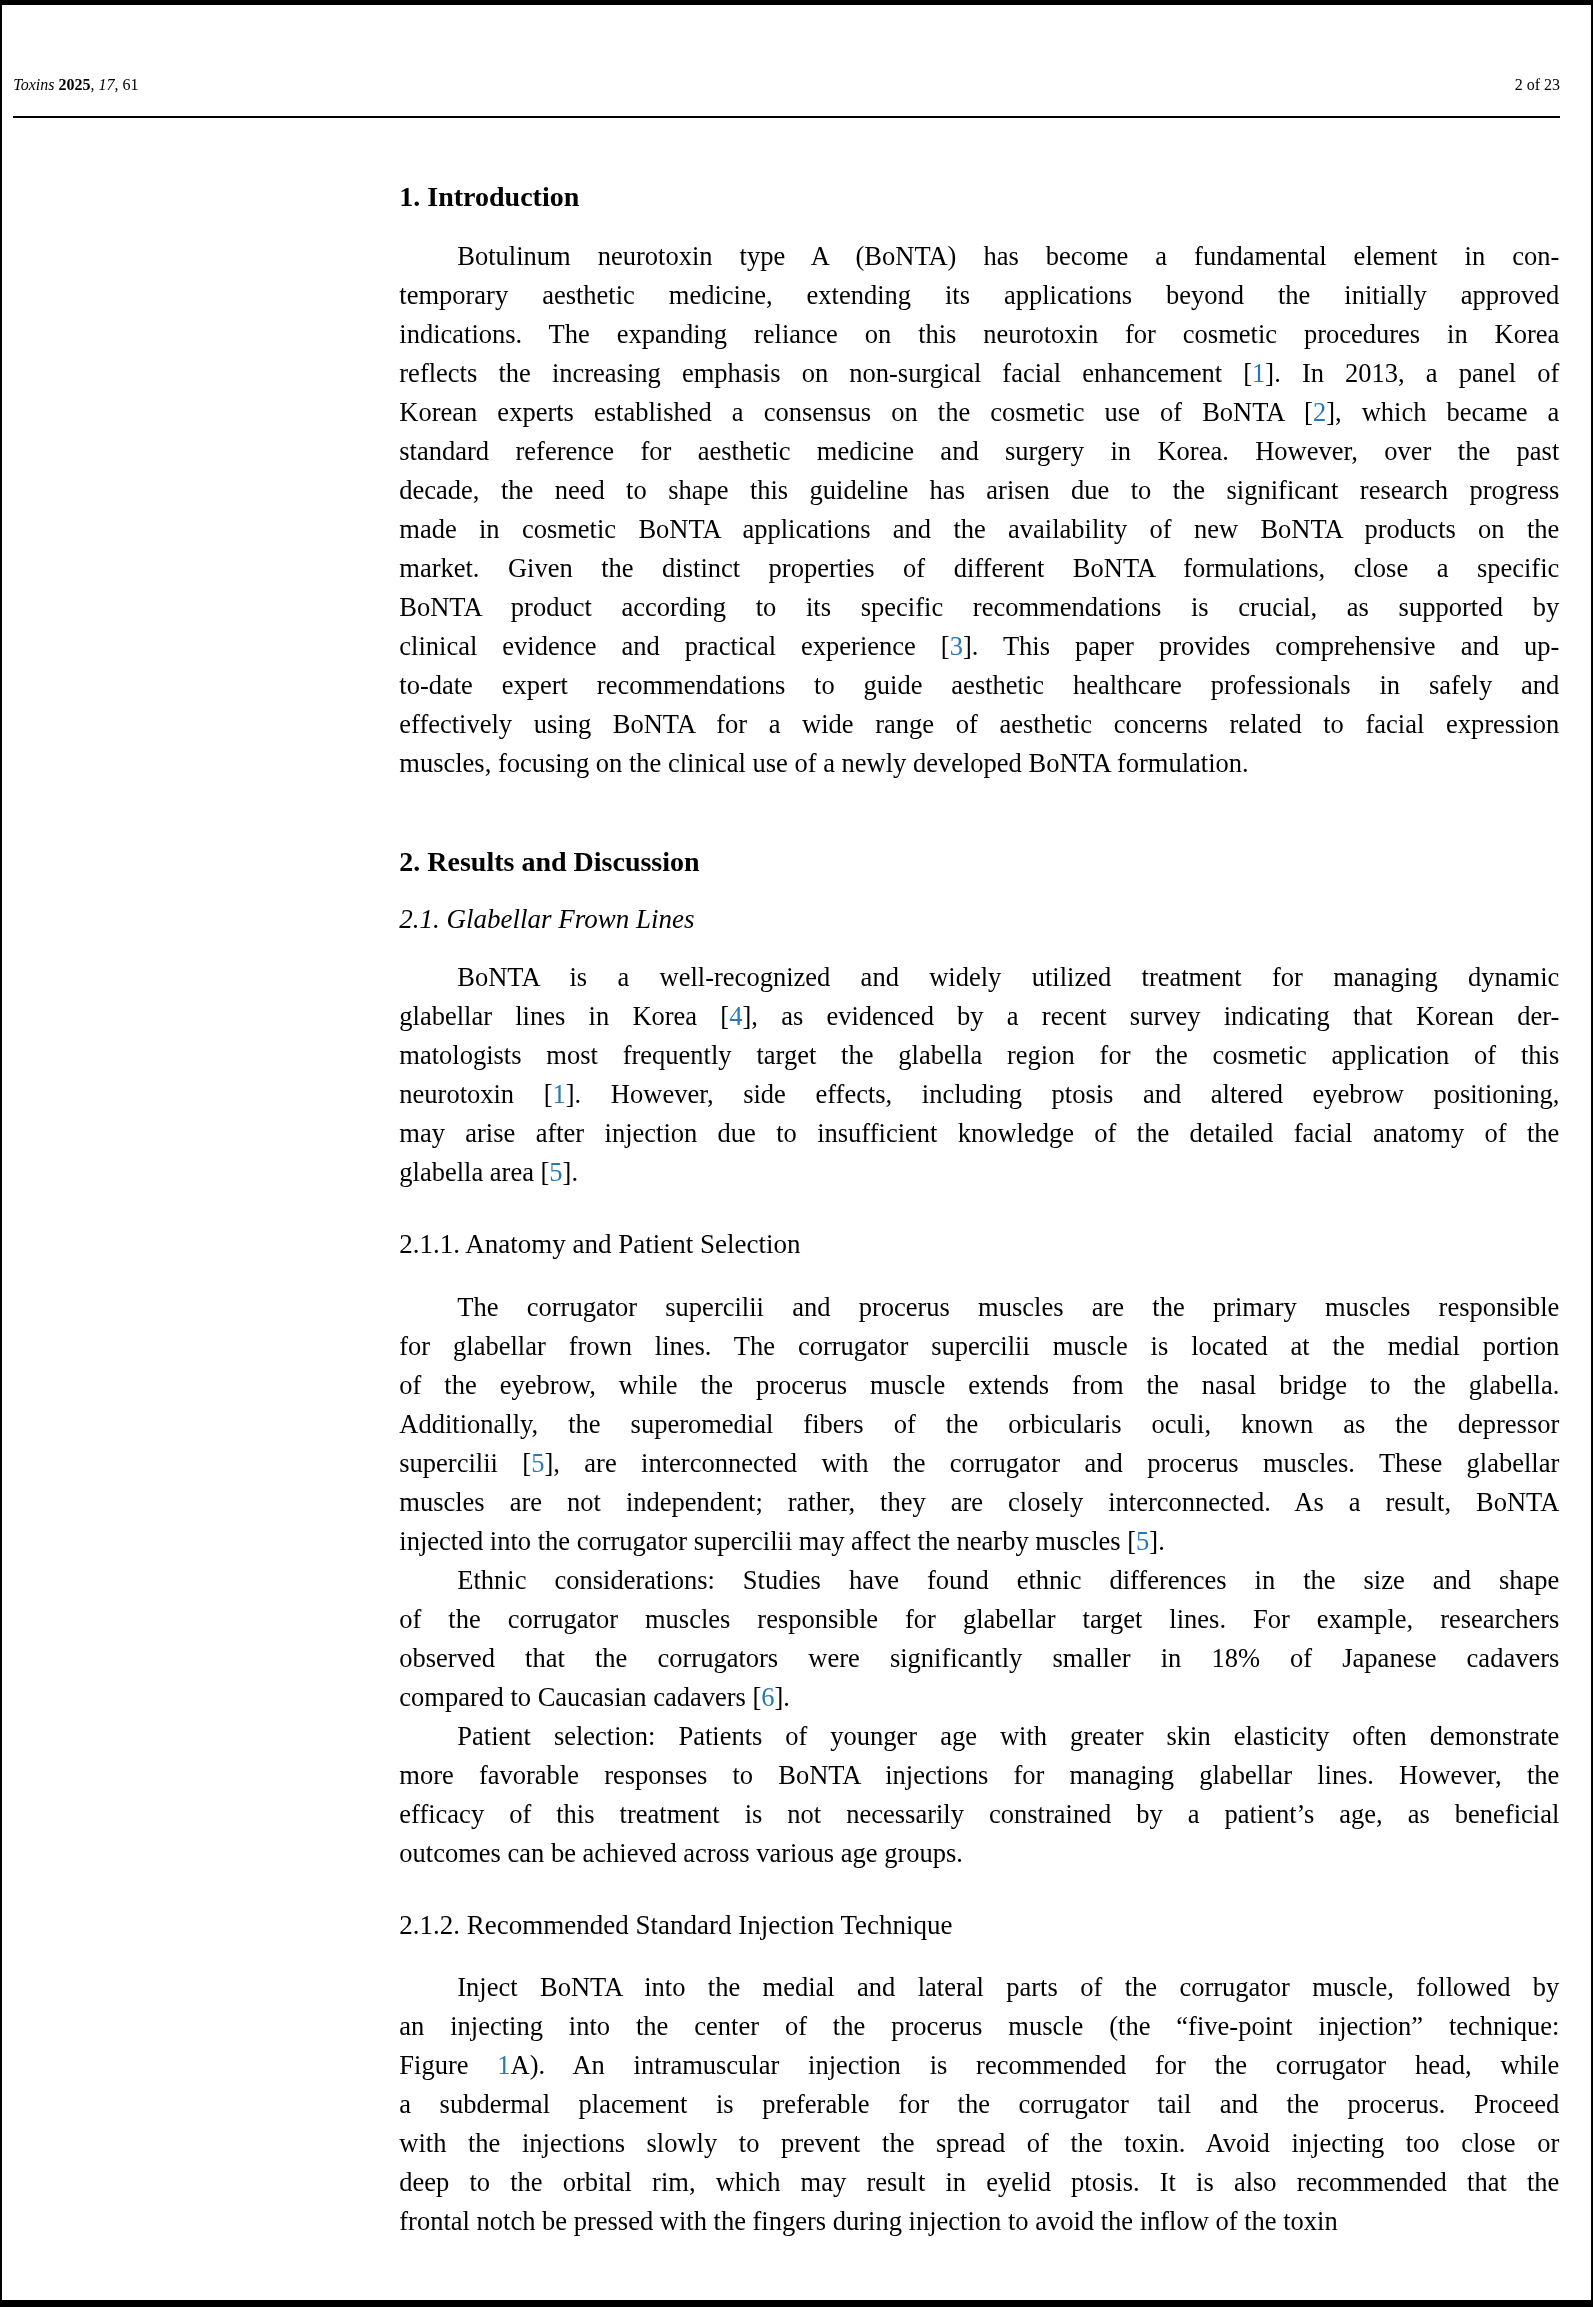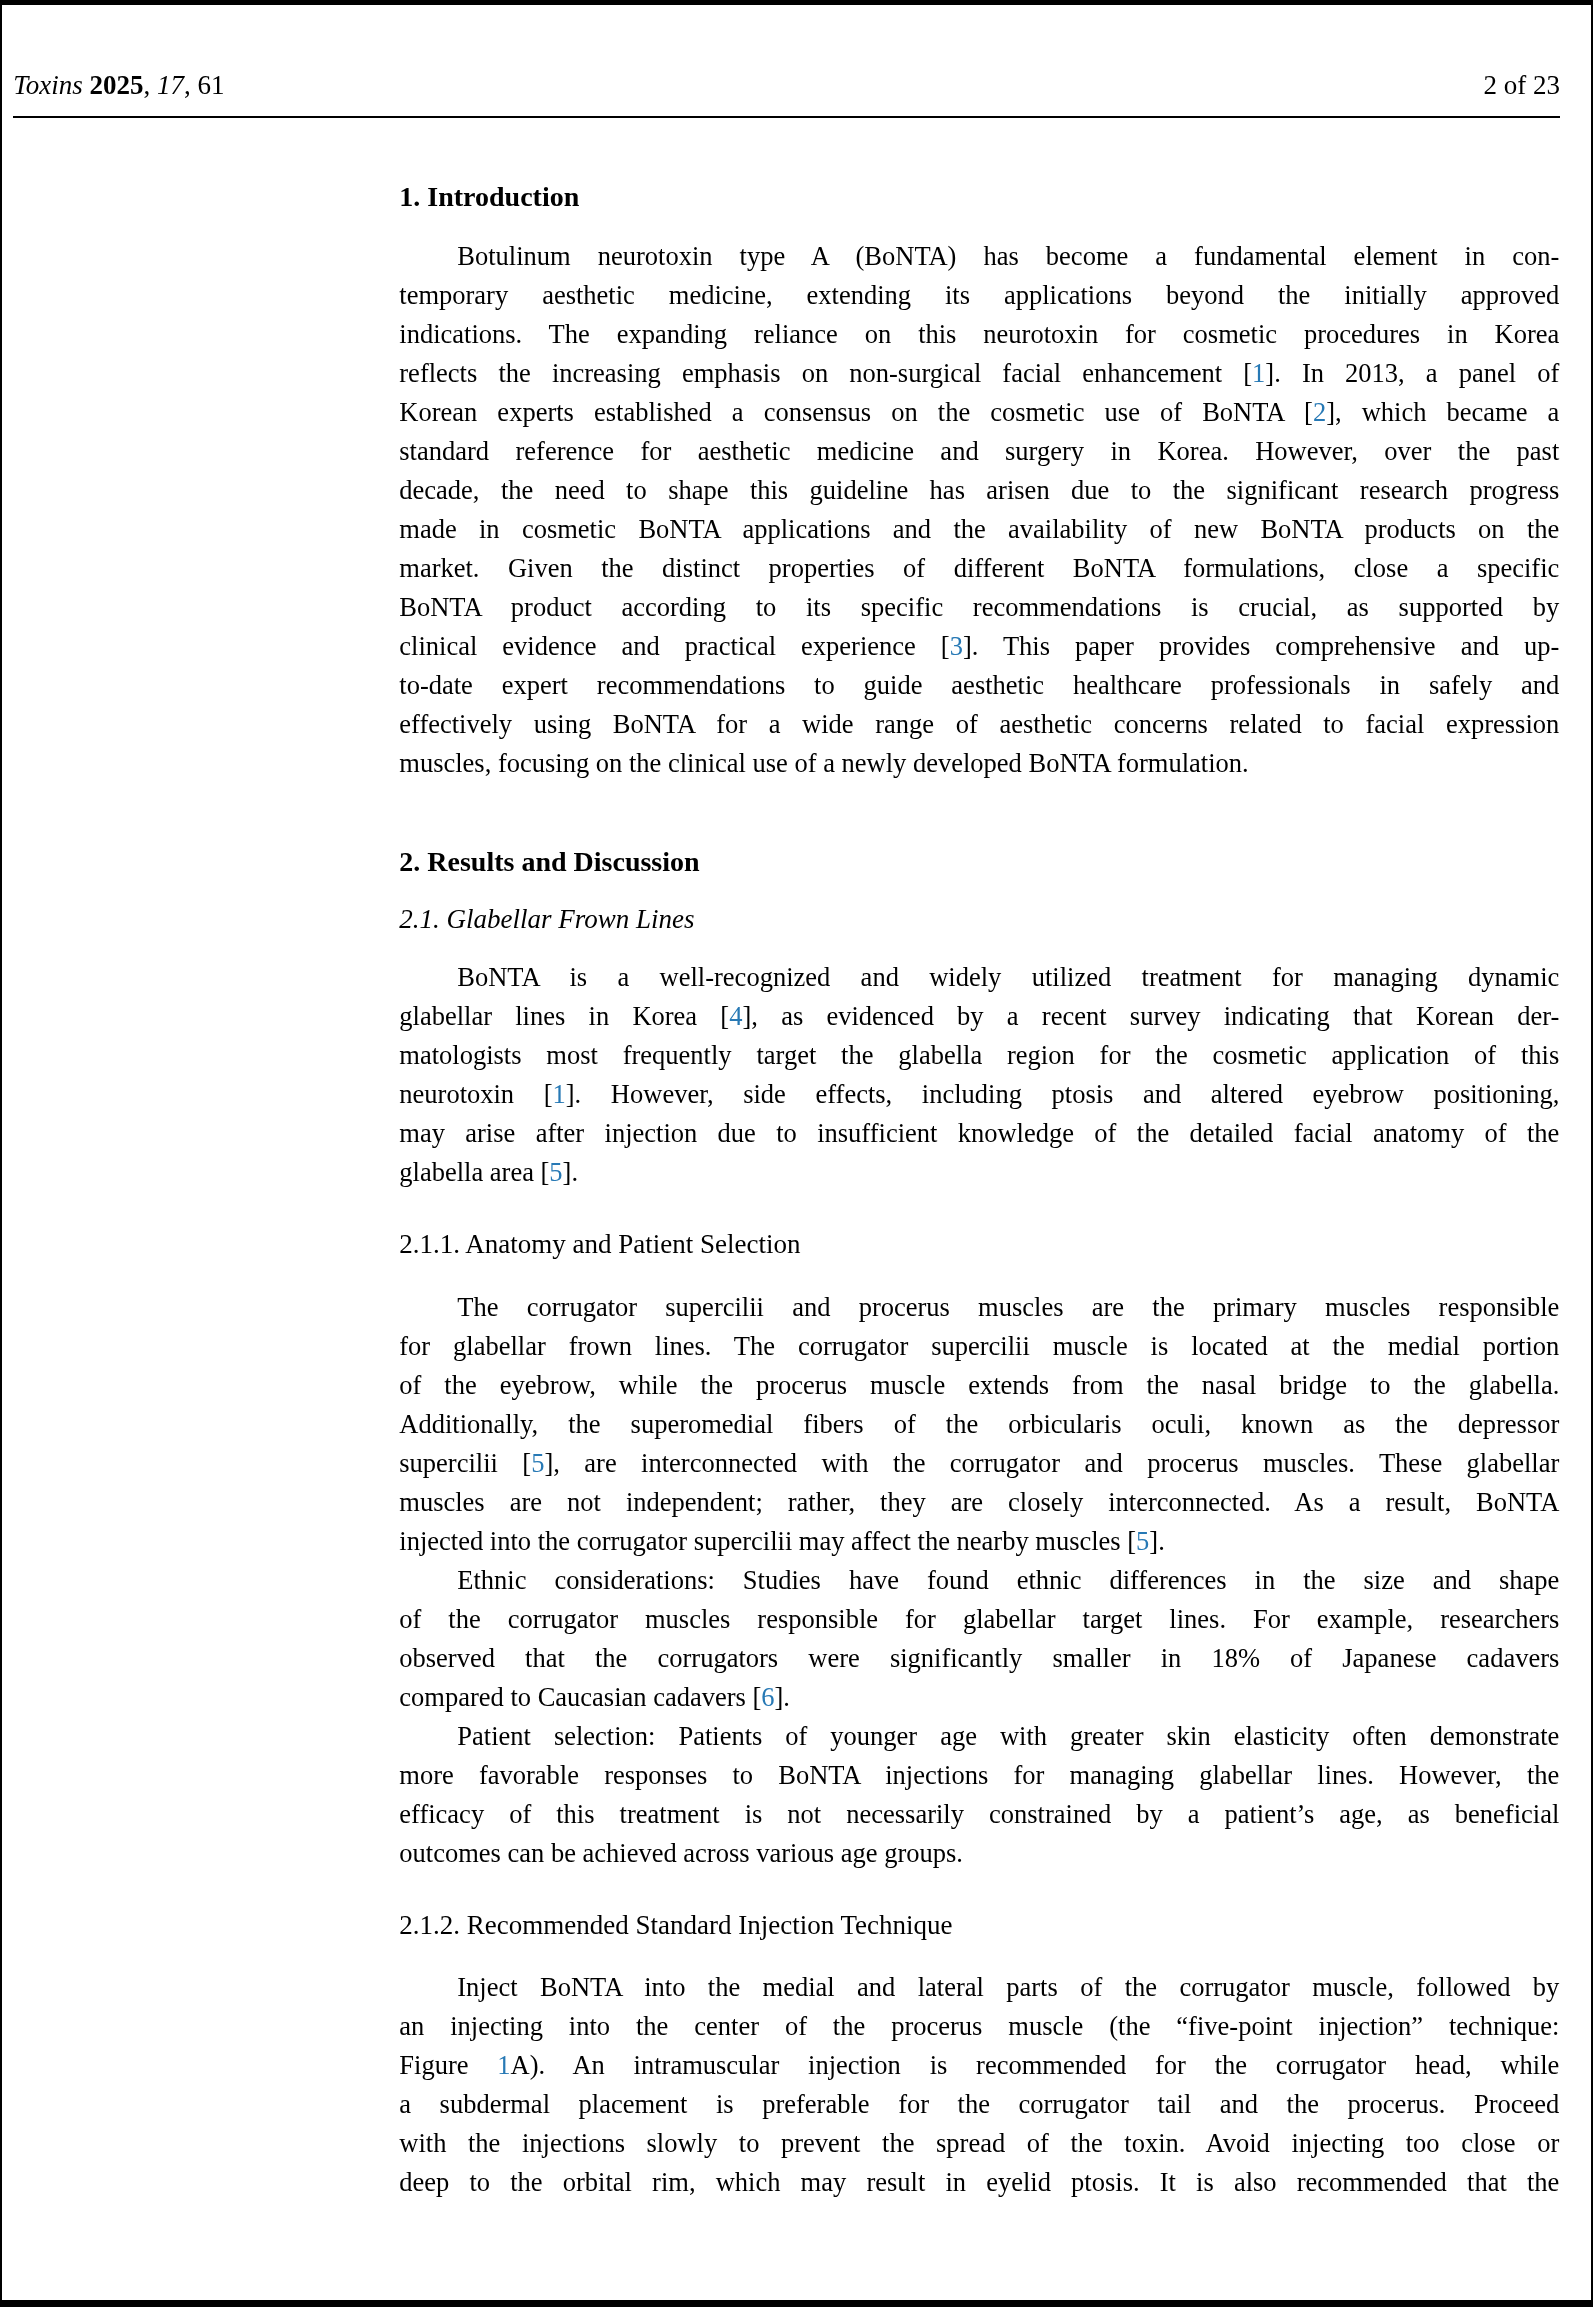--- a/index.html
+++ b/index.html
@@ -10,21 +10,21 @@
     background:#ffffff;
     border:solid #000000;
     border-width:5px 2.8px 7px 2.1px;
     font-family:"Liberation Serif","DejaVu Serif",serif;
     color:#000000;
     overflow:hidden;
   }
   .inner{margin:66px 31px 0 11.3px;}
   .header-row{
     display:flex;justify-content:space-between;align-items:baseline;
-    font-size:27px;line-height:28px;
+    font-size:16px;line-height:28px;
   }
   .journal-ref .it{font-style:italic;}
   .journal-ref .bd{font-weight:bold;}
   .rule{border-top:2.1px solid #000;margin-top:17px;}
   .body-col{
     width:1160px;margin-left:386px;
     font-size:26.5px;
   }
   .h1{font-weight:bold;font-size:28px;line-height:34px;margin:62px 0 23px 0;}
   .h2{font-style:italic;font-size:27px;line-height:35px;margin:18.4px 0 21px 0;}
@@ -105,18 +105,19 @@
           <div class="line last">outcomes can be achieved across various age groups.</div>
         </div>
         <div class="h3">2.1.2. Recommended Standard Injection Technique</div>
         <div class="p">
           <div class="line first">Inject BoNTA into the medial and lateral parts of the corrugator muscle, followed by</div>
           <div class="line">an injecting into the center of the procerus muscle (the “five-point injection” technique:</div>
           <div class="line">Figure <span class="cite">1</span>A). An intramuscular injection is recommended for the corrugator head, while</div>
           <div class="line">a subdermal placement is preferable for the corrugator tail and the procerus. Proceed</div>
           <div class="line">with the injections slowly to prevent the spread of the toxin. Avoid injecting too close or</div>
           <div class="line">deep to the orbital rim, which may result in eyelid ptosis. It is also recommended that the</div>
+          <div class="line last">frontal notch be pressed with the fingers during injection to avoid the inflow of the toxin</div>
         </div>
       </div>
 
   </div>
 </div>
 
 
 </body></html>

